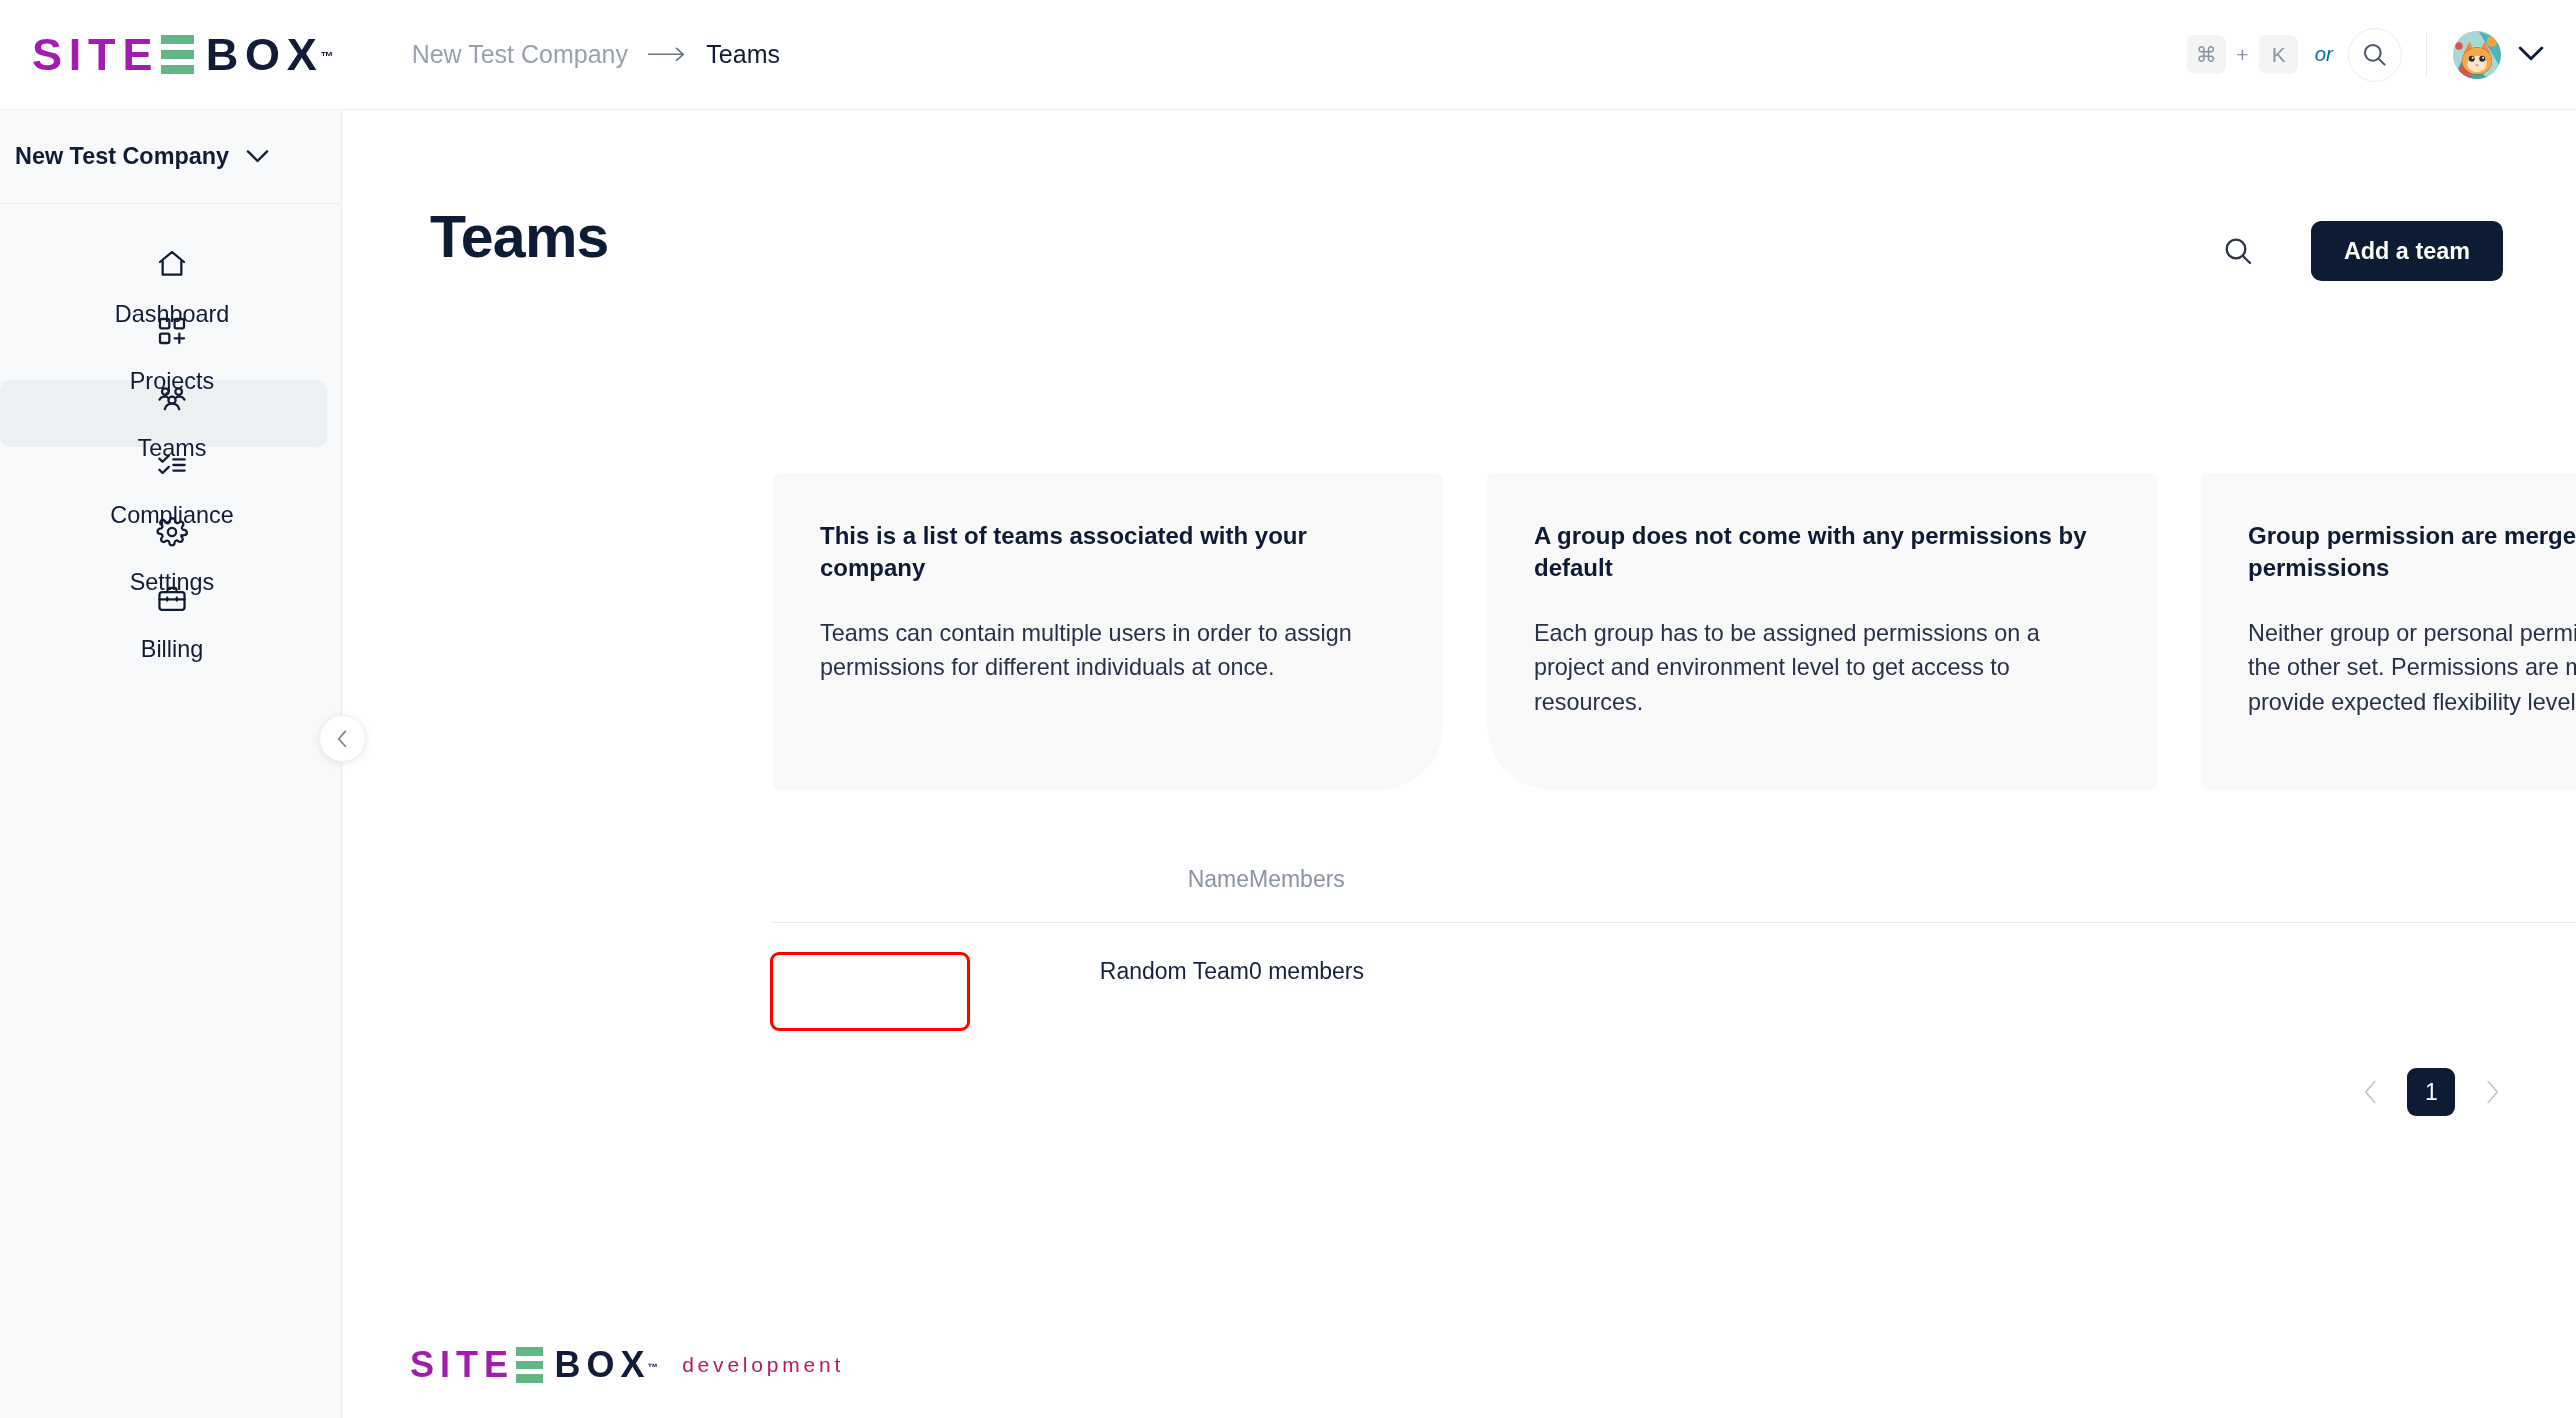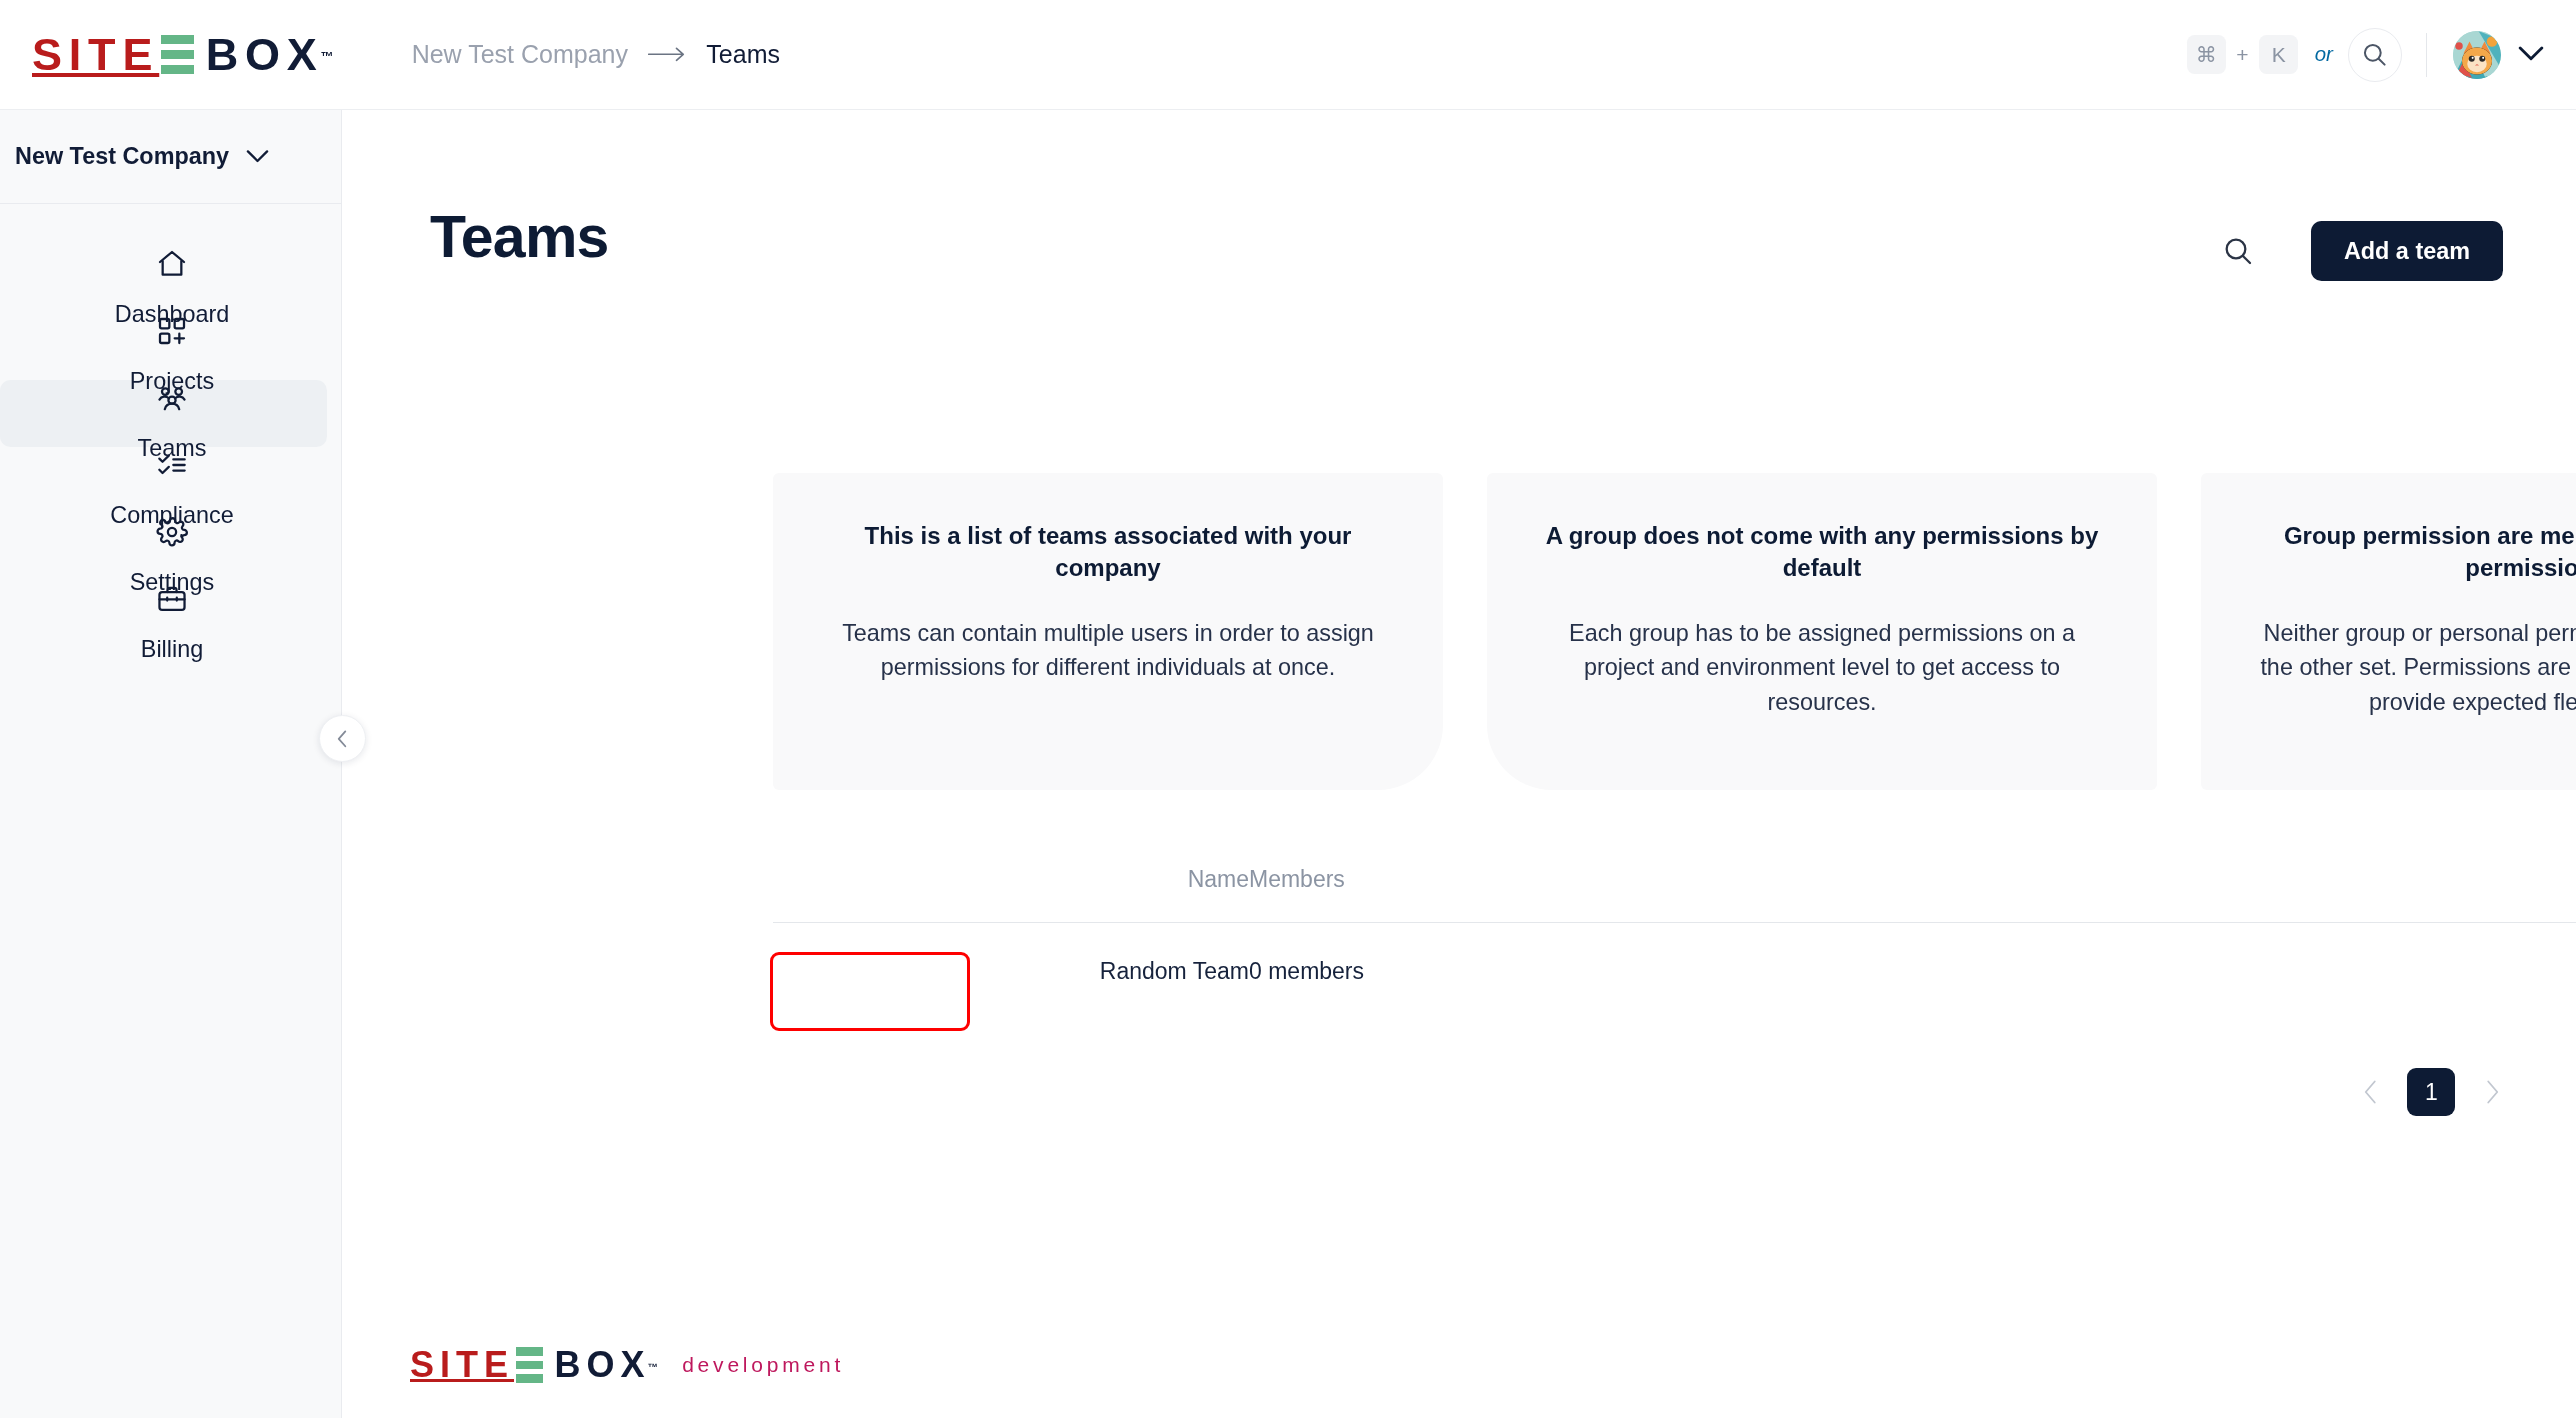--- a/index.html
+++ b/index.html
@@ -14,21 +14,21 @@
   
   .topbar {
     position: absolute; top: 0; left: 0;
     width: 2576px; height: 110px;
     background: #ffffff;
     border-bottom: 1.5px solid #eceef1;
     display: flex; align-items: center;
   }
   .brand { margin-left: 32px; display: flex; align-items: flex-start; }
   .logo-wrap { display: flex; align-items: center; }
-  .logo-site { font-size: 45px; font-weight: 700; letter-spacing: 6.8px; color: #b91c1c; line-height: 1; text-decoration: underline; }
+  .logo-site { font-size: 45px; font-weight: 700; letter-spacing: 6.8px; color: #a21caf; line-height: 1; }
   .logo-ebars { display: inline-flex; flex-direction: column; justify-content: center; gap: 5.3px; margin: 0 12px 0 1.5px; }
   .logo-ebars i { display: block; width: 33px; height: 9.8px; background: #64b687; }
   .logo-box { font-size: 45px; font-weight: 700; letter-spacing: 6.8px; color: #111c36; line-height: 1; }
   .logo-tm { font-size: 13px; color: #111c36; margin-left: -3px; margin-top: 3px; font-weight: 700;}
 
   .breadcrumb { margin-left: 78px; display: flex; align-items: center; gap: 19.7px; font-size: 25px; }
   .bc-company { color: #9aa1ae; }
   .bc-arrow { color: #5b6475; display: inline-flex; align-items: center; }
   .bc-current { color: #111c36; }
 
@@ -113,21 +113,20 @@
   
   .cards {
     position: absolute; left: 431px; top: 363px;
     width: 2145px; display: flex; gap: 44px;
   }
   .card {
     width: 670px; height: 317px;
     background: #f9f9fa;
     padding: 47px 47px 0 47px;
     border-radius: 6px;
-    text-align: center;
   }
   .card.r1 { border-bottom-right-radius: 65px; }
   .card.r2 { border-bottom-left-radius: 65px; }
   .card.r3 { border-top-right-radius: 65px; }
   .card-title { font-size: 24px; font-weight: 700; color: #0d1b34; line-height: 1.33; }
   .card-body { margin-top: 32px; font-size: 23.4px; color: #27324a; line-height: 1.48; font-weight: 400; }
 
   
   .table { position: absolute; left: 431px; top: 756px; width: 2077px; }
   .thead { display: flex; padding-bottom: 29px; }

